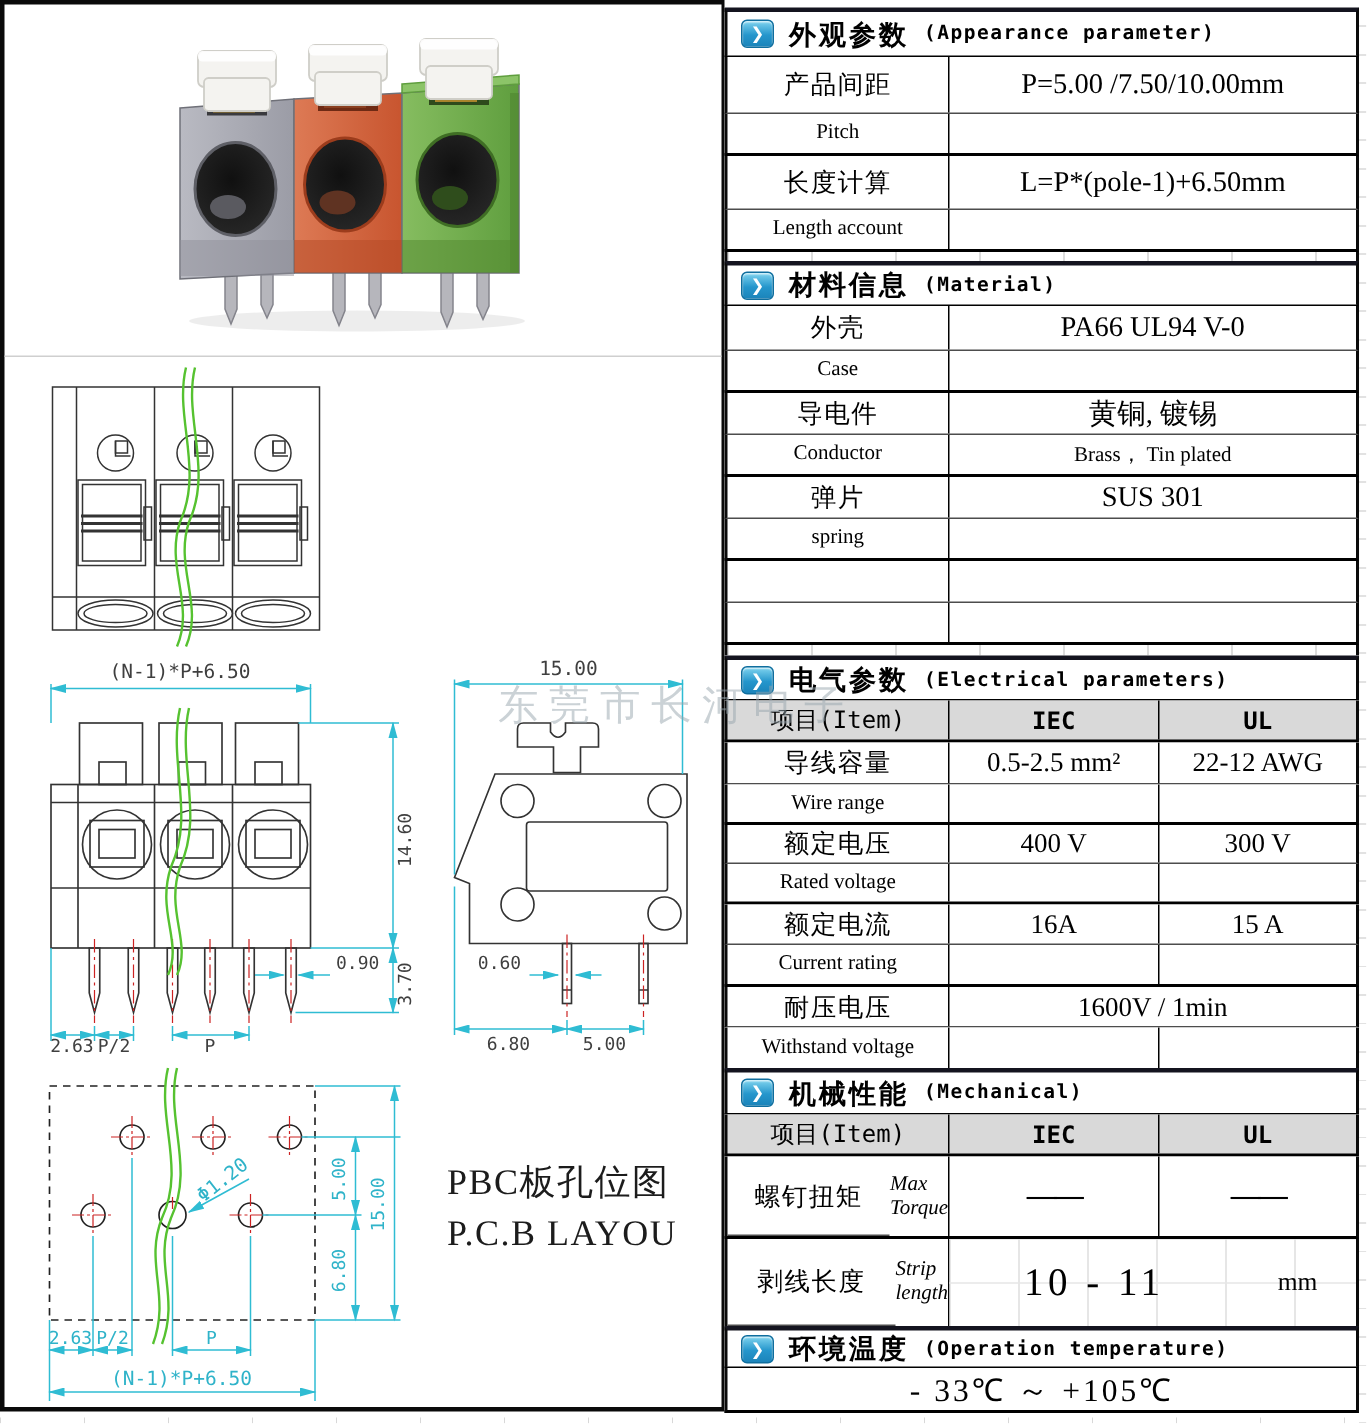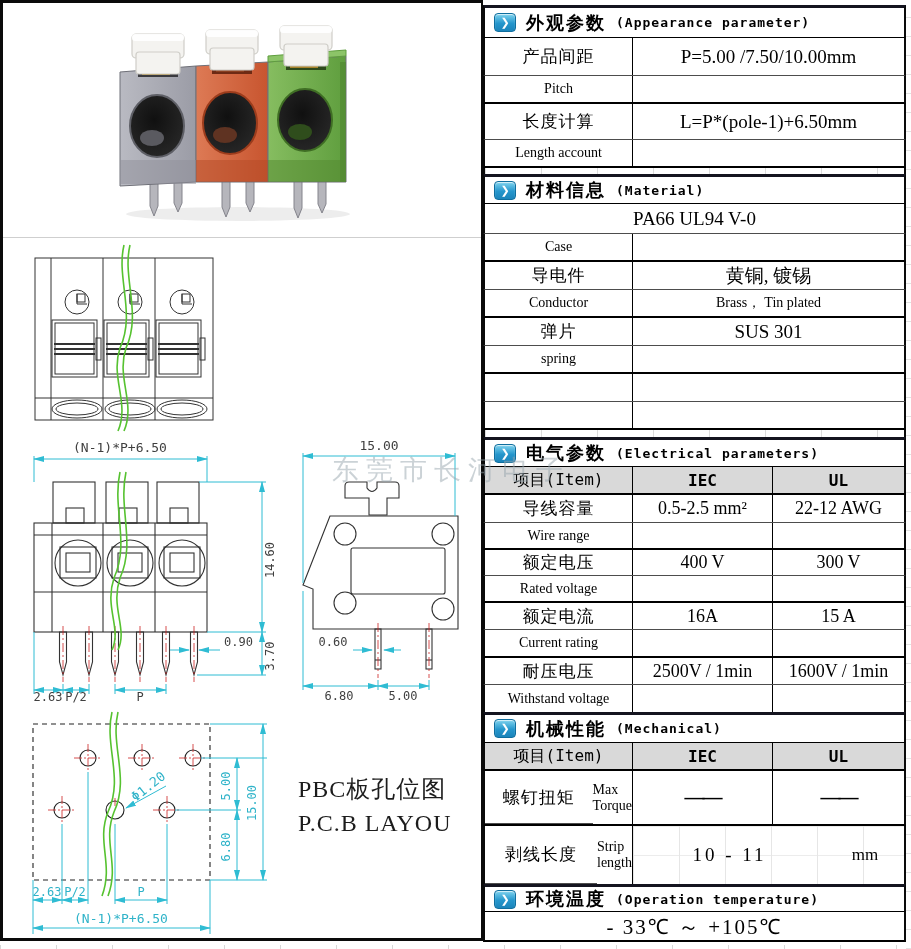--- a/index.html
+++ b/index.html
@@ -35,26 +35,26 @@
   .enl{font-size:14px;}
   .val{font-size:19px;}
   .val2{font-size:18px;}
   .grayrow{background:#d9d9d9 !important;}
   .grayrow .lc,.grayrow .ic,.grayrow .uc{font-family:"DejaVu Sans Mono",monospace;font-size:16px;}
   .grayrow .ic,.grayrow .uc{font-weight:bold;}
   .dash{font-size:20px;letter-spacing:-2px;font-weight:bold;}
   .mergecell{flex:1;display:flex;align-items:center;
       background-image:repeating-linear-gradient(90deg,#e6e6e6 0 1px,transparent 1px 46px),
                        repeating-linear-gradient(0deg,transparent 0 28px,#ececec 28px 29px);}
-  .mergecell .mv{flex:1;text-align:center;font-size:19px;letter-spacing:3px;}
+  .mergecell .mv{flex:1;text-align:center;font-size:26px;letter-spacing:3px;}
   .mergecell .mu{width:78px;text-align:center;font-size:17px;}
   .lc-stack{width:148px;box-sizing:border-box;border-right:1px solid #000;
             display:flex;flex-direction:row;}
   .lc-stack .cn{flex:1;display:flex;align-items:center;justify-content:center;border-bottom:1px solid #4d4d4d;}
-  .lc-stack .en{flex:0 0 26px;display:flex;align-items:center;justify-content:center;}
+  .lc-stack .en{flex:0 0 26px;display:flex;align-items:center;justify-content:center;font-style:italic;}
   .gap{background:#fff !important;border-left:2px solid #0a0a0a;border-right:2px solid #0a0a0a;
        background-image:repeating-linear-gradient(90deg,#dcdcdc 0 1px,transparent 1px 56px) !important;}
   .tempval{font-size:21px;letter-spacing:2px;}
   
   .bottom-strip{position:absolute;left:0;top:945px;width:911px;height:4px;background:#fff;
        background-image:repeating-linear-gradient(90deg,#d8d8d8 0 1px,transparent 1px 56px);}
   .right-sliver{position:absolute;left:906px;top:0;width:5px;height:949px;background:#fff;
        background-image:repeating-linear-gradient(0deg,#e2e2e2 0 1px,transparent 1px 19px);}
   .watermark{position:absolute;left:332px;top:452px;font-size:27px;letter-spacing:7px;
        color:#98a6ae;opacity:.5;z-index:40;white-space:nowrap;pointer-events:none;
@@ -443,20 +443,21 @@
       <div class="vc"></div>
     </div>
     <div class="gap" style="top:168px;height:6px;"></div>
 
     <div class="hdr" style="top:174px;height:30px;">
       <span class="exp-btn">❯</span>
       <span class="ttl">材料信息</span>
       <span class="sub">(Material)</span>
     </div>
     <div class="subrow sd" style="top:204px;height:30px;">
+      <div class="lc cnl">外壳</div>
       <div class="vc val">PA66 UL94 V-0</div>
     </div>
     <div class="subrow md" style="top:234px;height:28px;">
       <div class="lc enl">Case</div>
       <div class="vc enl"></div>
     </div>
     <div class="subrow md" style="top:290px;height:28px;">
       <div class="lc enl">Conductor</div>
       <div class="vc enl">Brass， Tin plated</div>
     </div>
@@ -517,21 +518,20 @@
       <div class="ic val2">16A</div>
       <div class="uc val2">15  A</div>
     </div>
     <div class="subrow md" style="top:630px;height:28px;">
       <div class="lc enl">Current rating</div>
       <div class="ic"></div>
         <div class="uc"></div>
     </div>
     <div class="subrow sd" style="top:658px;height:27px;">
       <div class="lc cnl">耐压电压</div>
-      <div class="ic val2">2500V / 1min</div>
       <div class="uc val2">1600V / 1min</div>
     </div>
     <div class="subrow" style="top:685px;height:27px;">
       <div class="lc enl">Withstand voltage</div>
       <div class="ic"></div>
         <div class="uc"></div>
     </div>
 
     <div class="hdr" style="top:712px;height:31px;">
       <span class="exp-btn">❯</span>

